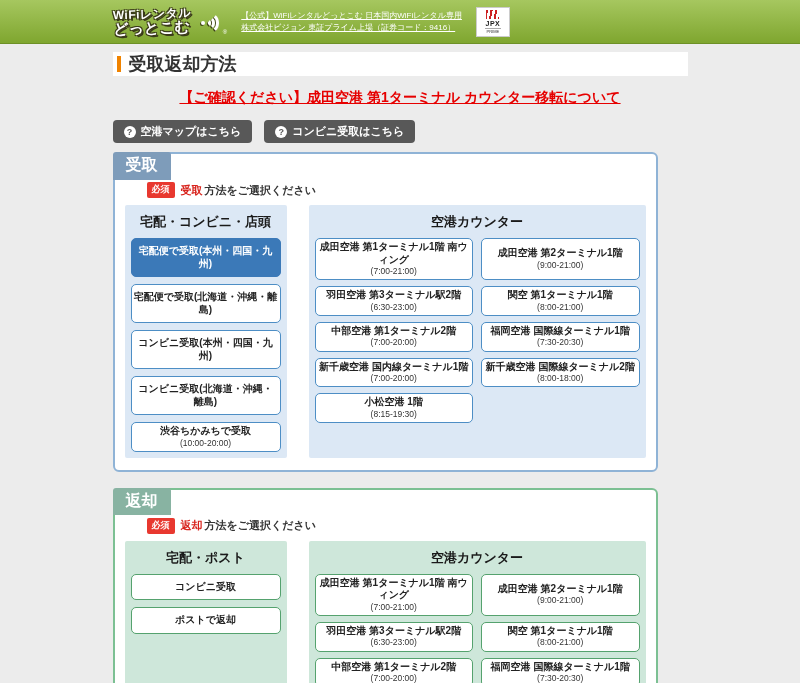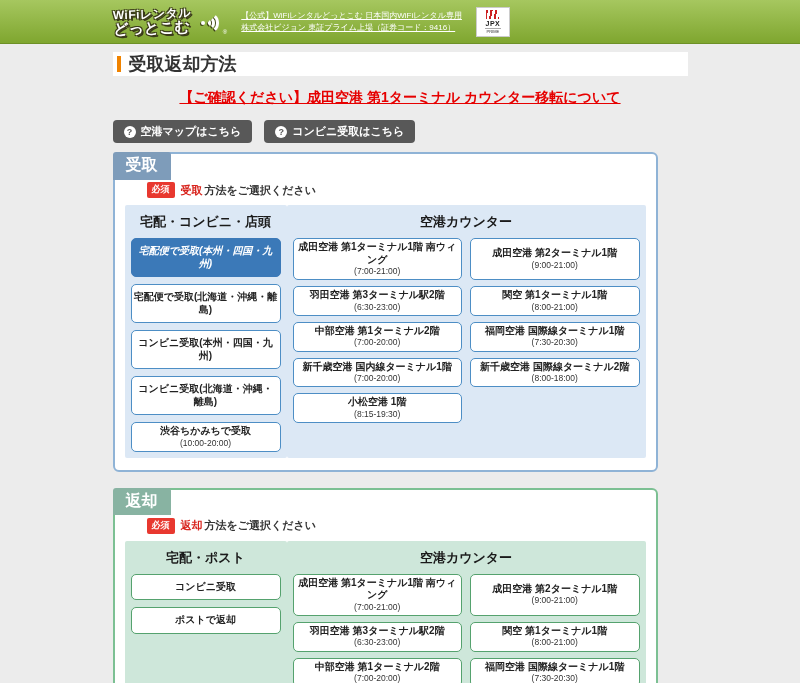--- a/index.html
+++ b/index.html
@@ -81,39 +81,39 @@
     padding:28px 10px 12px 10px;
   }
   .pickup-sec .box { border:2px solid #8fb3d6; }
   .return-sec .box { border:2px solid #7cc093; }
   .req-row { display:flex; align-items:center; gap:6px; margin:0 0 7px 2px;
     font-size:11px; font-weight:bold; color:#333; }
   .req-badge { background:#e8382f; color:#fff; font-size:9px; font-weight:bold;
     padding:1px 5px 2px; border-radius:2px;margin-left:20px; }
   .req-target { color:#d8231c; }
   .req-rest { margin-left:-4px; }
-  .cols { display:flex; gap:0; align-items:stretch; }
+  .cols { display:flex; gap:22px; align-items:stretch; }
   .panel { padding:6px; border-radius:2px; }
   .pickup-sec .panel { background:#dce8f5; }
   .return-sec .panel { background:#cee7da; }
   .left-panel { width:162px; flex:none; }
   .right-panel { flex:1; }
   .panel-header { text-align:center; font-size:13px; font-weight:bold; color:#1a1a1a;
     padding:2px 0 7px; }
   .stack { display:flex; flex-direction:column; gap:7px; }
   .opt-btn {
     background:#fff; border-radius:5px; text-align:center; cursor:pointer;
     padding:6px 2px; width:100%; font-family:inherit;
   }
   .pickup-sec .opt-btn { border:1.5px solid #4d8ec5; }
   .return-sec .opt-btn { border:1.5px solid #55a26e; }
   .opt-label { display:block; font-size:10px; font-weight:bold; color:#222; line-height:1.25; }
   .opt-time { display:block; font-size:8.5px; color:#333; line-height:1.2; }
   .opt-btn.two-line { padding:2px 2px 3px; }
-  .opt-btn.sel { background:#3b79b8; border-color:#3b79b8;font-style:italic; }
+  .opt-btn.sel { background:#3b79b8; border-color:#3b79b8; }
   .opt-btn.sel .opt-label { color:#fff; }
   .grid { display:grid; grid-template-columns:1fr 1fr; gap:6px 8px; }
   .grid .opt-btn { padding:2px 2px 3px; }
 </style>
 </head>
 <body>
 
 <header class="site-header">
   <div class="header-inner">
     <div class="logo">

